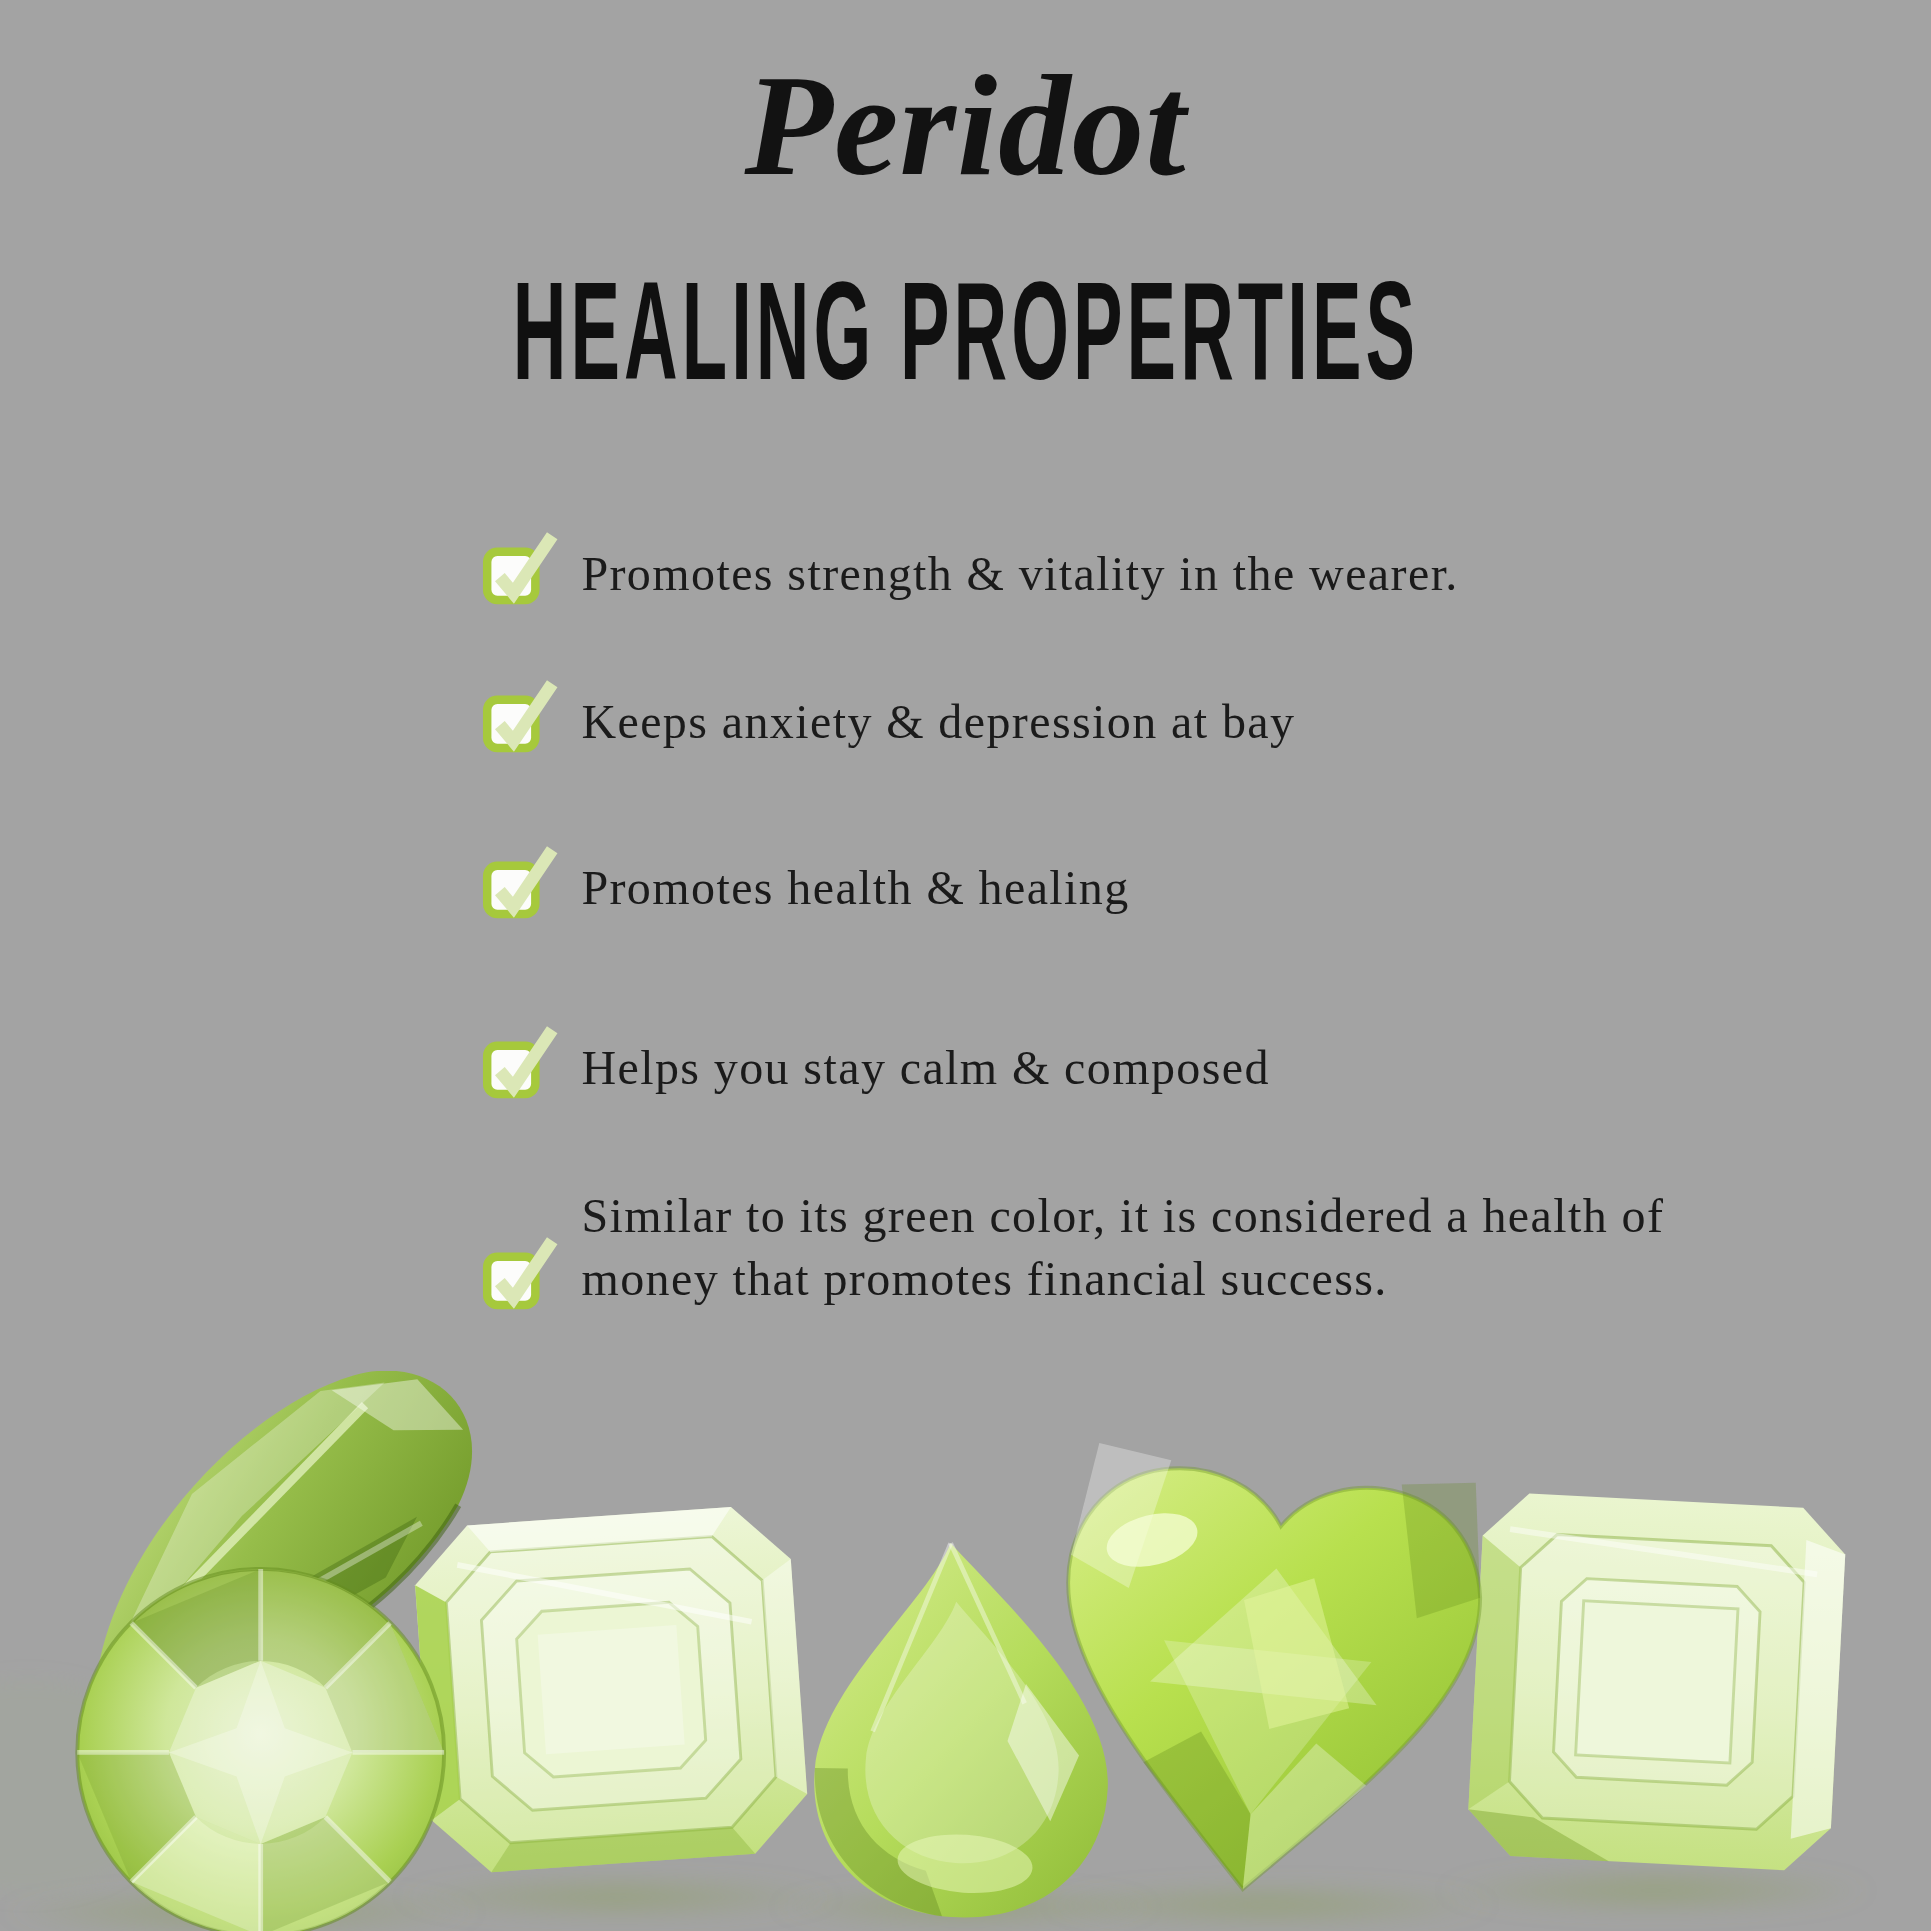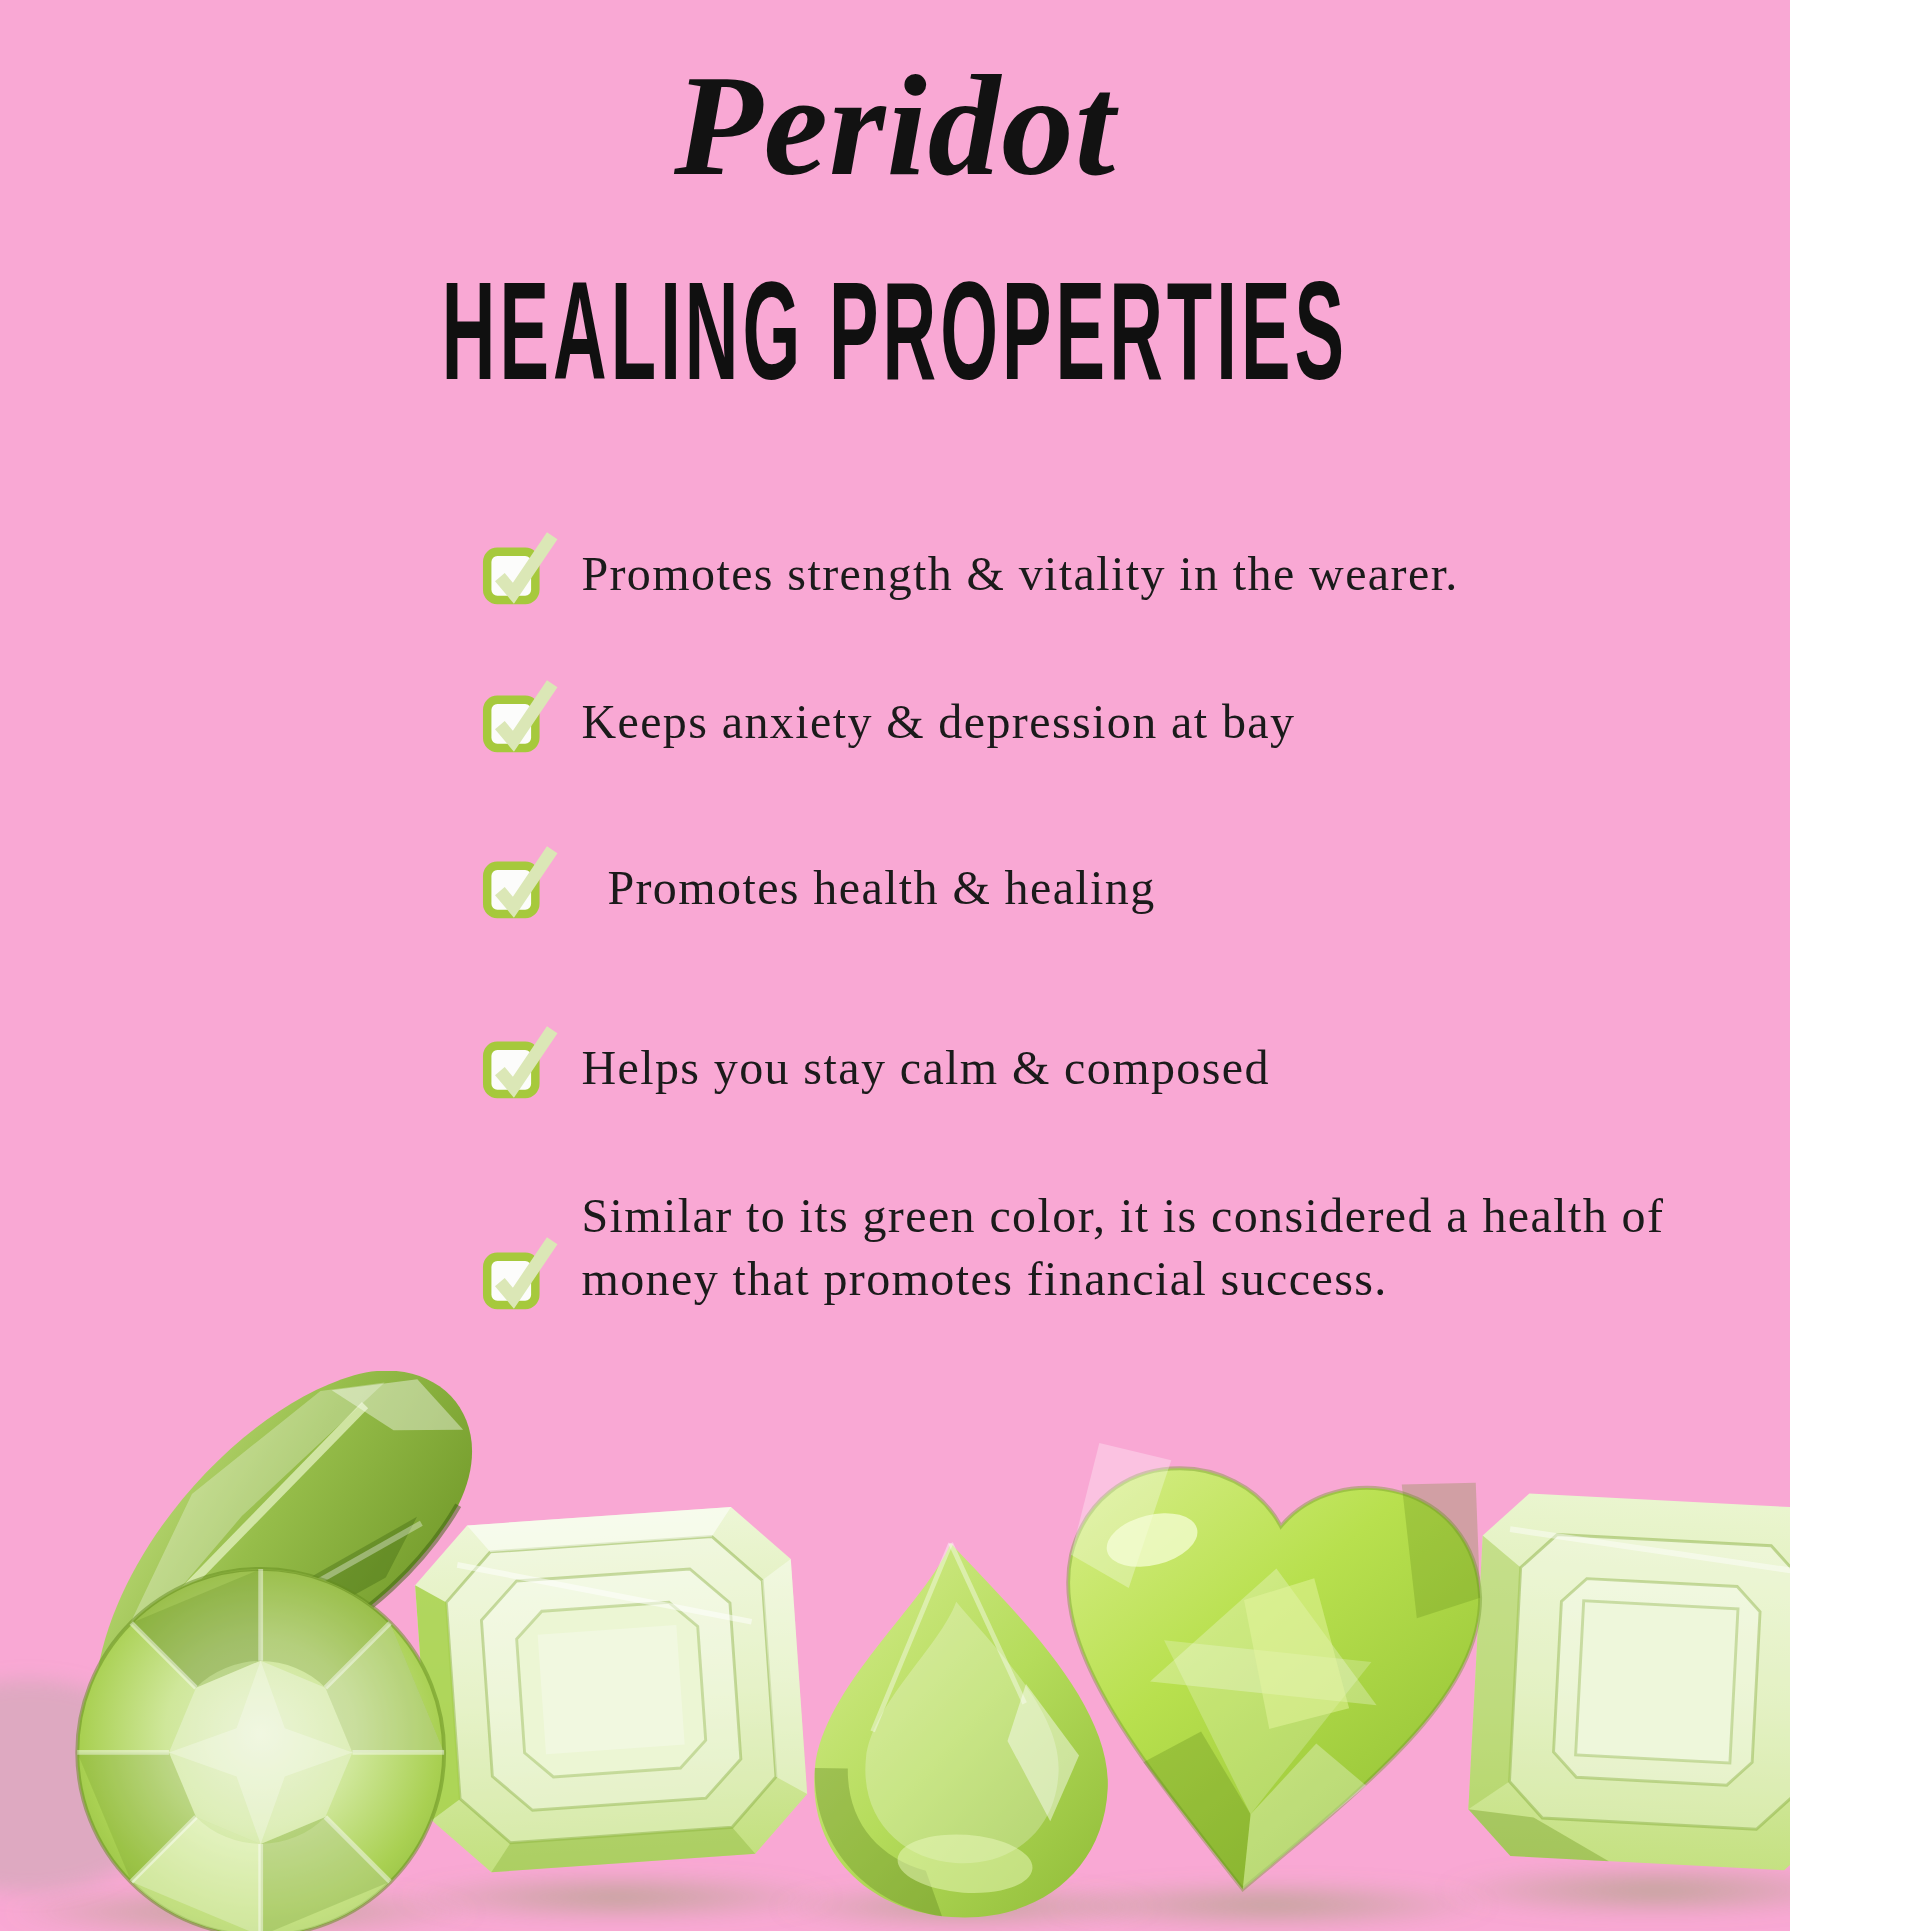--- a/index.html
+++ b/index.html
@@ -4,22 +4,22 @@
 <style>
   :root{
     --ink:#161616;
     --green-accent:#a6c93c;
     --check-pale:#dbe7b6;
   }
   *{margin:0;padding:0;box-sizing:border-box;}
   html,body{background:#fff;}
   .page{
     position:relative;
-    width:1790px;height:1931px;
-    background:#f9a8d4;
+    width:1931px;height:1931px;
+    background:#a3a3a3;
     overflow:hidden;
     font-family:"Liberation Serif", serif;
     color:var(--ink);
   }
   .title{
     position:absolute;top:53px;left:0;width:100%;
     text-align:center;
     font:italic 700 145px/145px "Liberation Serif", serif;
     letter-spacing:1px;
     color:#121212;
@@ -46,21 +46,21 @@
     margin-left:15.4px;
     padding-top:21px;
     font-family:"Liberation Serif", serif;
     font-size:48px;
     line-height:63px;
     letter-spacing:1.4px;
     color:#1b1b1b;
   }
   .row-1{top:521px;}
   .row-2{top:669px;}
-  .row-3{top:835px;gap:26px;}
+  .row-3{top:835px;}
   .row-4{top:1015px;}
   .row-5{top:1163px;}
   .row-5 .item-text{max-width:1159px;}
   .photo{
     position:absolute;left:0;top:1371px;width:1931px;height:560px;
   }
 </style>
 </head>
 <body>
 

